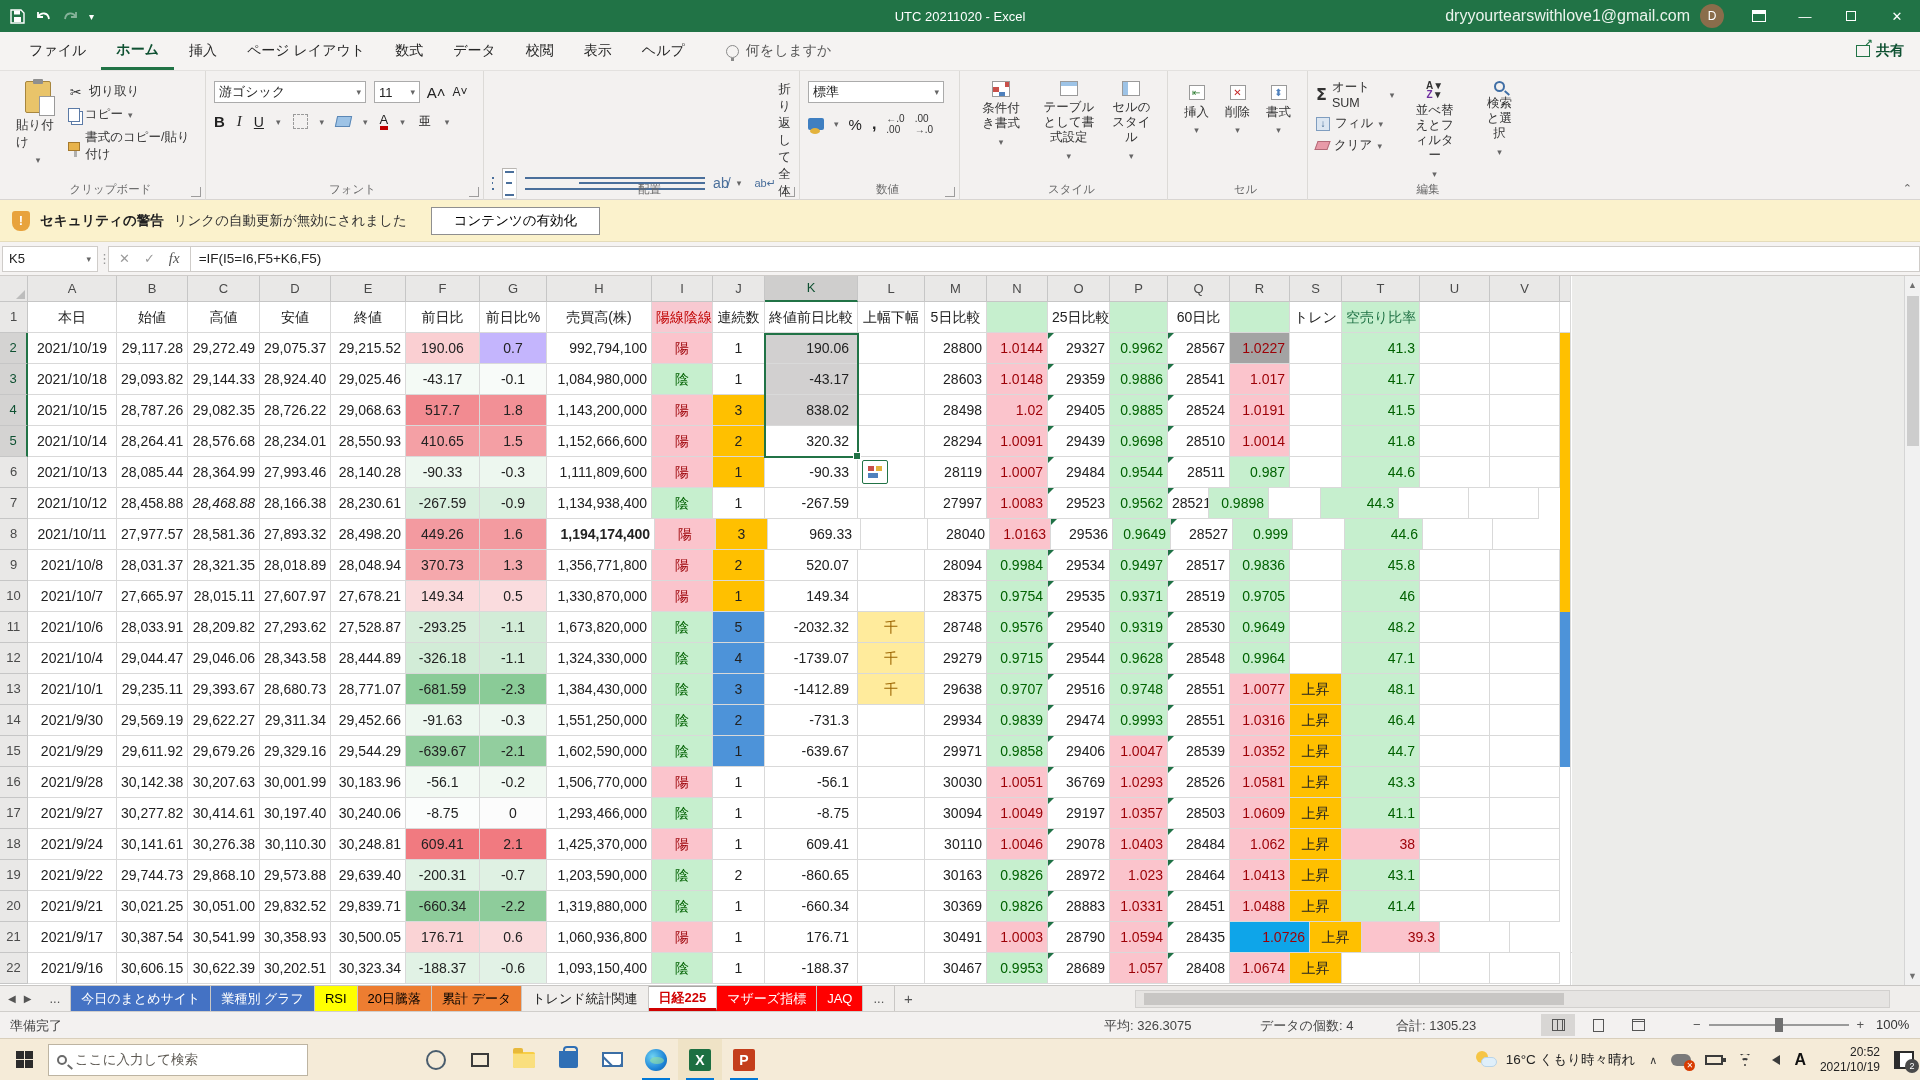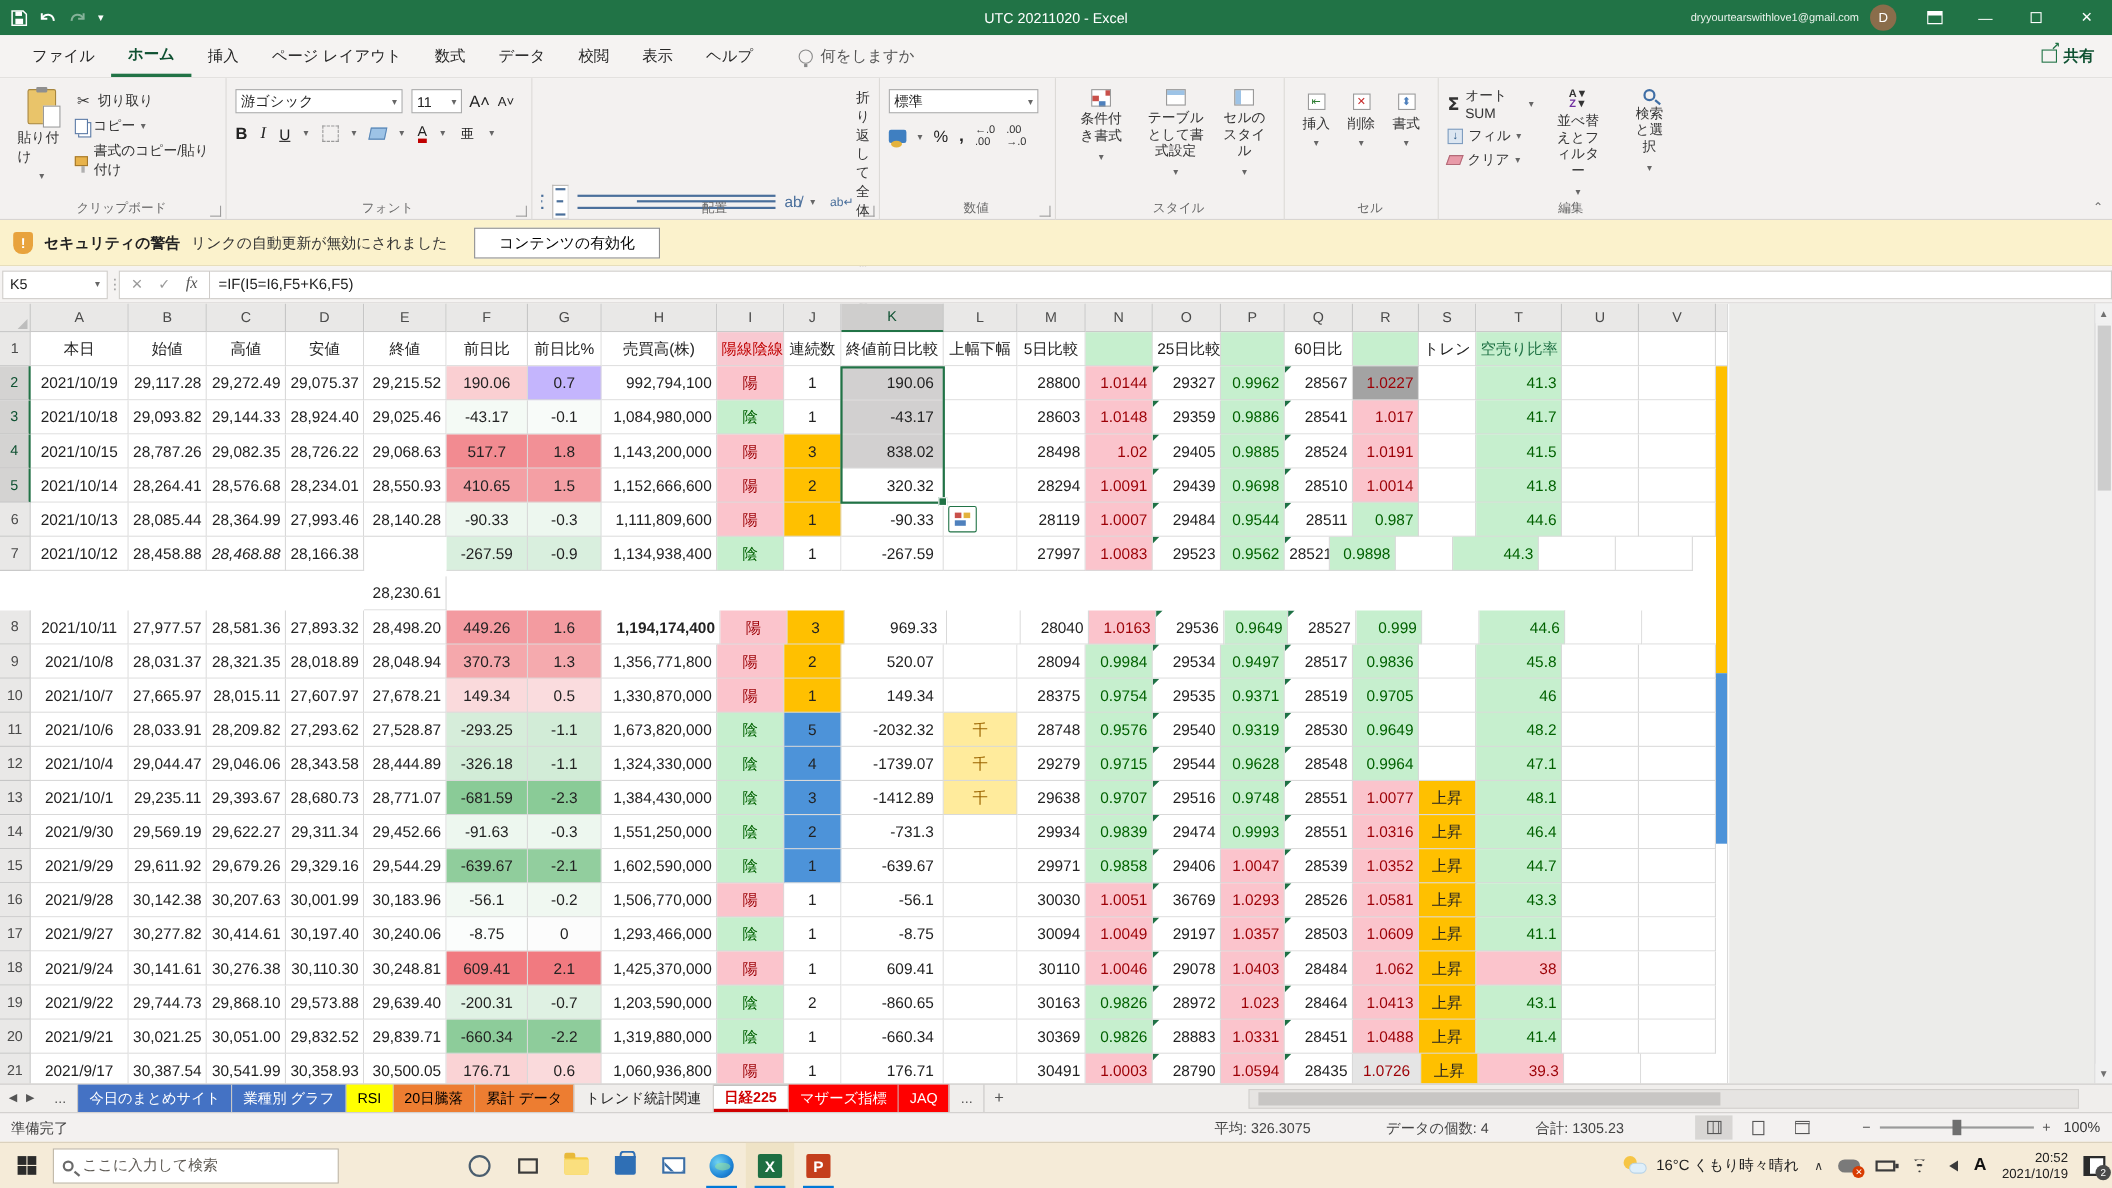--- a/index.html
+++ b/index.html
@@ -7,21 +7,21 @@
   body{font-family:"Liberation Sans","DejaVu Sans",sans-serif;font-size:13px;color:#222;background:#fff}
   .screen{position:absolute;inset:0;width:1920px;height:1080px;overflow:hidden;background:#fff}
 
   
   .titlebar{position:absolute;left:0;top:0;width:1920px;height:32px;background:#217346;color:#fff;display:flex;align-items:center}
   .qat{display:flex;align-items:center;gap:10px;padding-left:10px}
   .qat svg{display:block}
   .qat .dim{opacity:.45}
   .tb-title{position:absolute;left:0;right:0;text-align:center;font-size:13px;color:#fff;pointer-events:none}
   .tb-right{position:absolute;right:0;top:0;height:32px;display:flex;align-items:center}
-  .tb-acct{font-size:10px;color:#eaf3ec;margin-right:10px}
+  .tb-acct{font-size:16px;color:#eaf3ec;margin-right:10px}
   .avatar{width:24px;height:24px;border-radius:50%;background:#8a6d4b;color:#fff;font-size:12px;display:flex;align-items:center;justify-content:center;margin-right:12px}
   .winbtn{width:46px;height:32px;display:flex;align-items:center;justify-content:center;color:#fff;font-size:13px}
   .maxbox{width:10px;height:10px;border:1px solid #fff}
   .ribopt{width:14px;height:12px;border:1px solid #fff;border-top-width:4px}
 
   
   .menubar{position:absolute;left:0;top:32px;width:1920px;height:39px;background:#f5f3f2;display:flex;align-items:center;border-bottom:1px solid #e3e1df}
   .mtabs{display:flex;align-items:center;height:100%;padding-left:14px}
   .mtab{padding:0 15px;height:100%;display:flex;align-items:center;font-size:14px;color:#262626}
   .mtab.active{font-weight:bold;color:#0f5132;border-bottom:3px solid #217346}
@@ -668,21 +668,21 @@
           <div class="c ar" style="width: 78px; background: rgb(198, 239, 206); color: rgb(0, 97, 0);">44.6</div>
           <div class="c ar" style="width: 70px;"></div>
           <div class="c ar" style="width: 70px;"></div>
         </div>
         <div class="r">
           <div class="c rownum">7</div>
           <div class="c ac" style="width: 89px;">2021/10/12</div>
           <div class="c ar" style="width: 71px;">28,458.88</div>
           <div class="c ar" style="width: 72px; font-style: italic;">28,468.88</div>
           <div class="c ar" style="width: 71px;">28,166.38</div>
-          <div class="c ar" style="width: 75px; margin-top: 36px;">28,230.61</div>
+          <div class="c ar" style="width: 75px;">28,230.61</div>
           <div class="c ac" style="width: 74px; background: rgb(217, 239, 222);">-267.59</div>
           <div class="c ac" style="width: 67px; background: rgb(217, 239, 222);">-0.9</div>
           <div class="c ar" style="width: 105px;">1,134,938,400</div>
           <div class="c ac" style="width: 61px; background: rgb(198, 239, 206); color: rgb(0, 97, 0);">陰</div>
           <div class="c ac" style="width: 52px;">1</div>
           <div class="c ar" style="width: 93px; padding-right: 8px;">-267.59</div>
           <div class="c ac" style="width: 67px;"></div>
           <div class="c ar" style="width: 62px;">27997</div>
           <div class="c ar" style="width: 61px; background: rgb(251, 196, 204); color: rgb(156, 0, 6);">1.0083</div>
           <div class="c ar tri" style="width: 62px;">29523</div>
@@ -1031,21 +1031,21 @@
           <div class="c ar" style="width: 105px;">1,060,936,800</div>
           <div class="c ac" style="width: 61px; background: rgb(251, 196, 204); color: rgb(156, 0, 6);">陽</div>
           <div class="c ac" style="width: 52px;">1</div>
           <div class="c ar" style="width: 93px; padding-right: 8px;">176.71</div>
           <div class="c ac" style="width: 67px;"></div>
           <div class="c ar" style="width: 62px;">30491</div>
           <div class="c ar" style="width: 61px; background: rgb(251, 196, 204); color: rgb(156, 0, 6);">1.0003</div>
           <div class="c ar tri" style="width: 62px;">28790</div>
           <div class="c ar" style="width: 58px; background: rgb(251, 196, 204); color: rgb(156, 0, 6);">1.0594</div>
           <div class="c ar tri" style="width: 62px;">28435</div>
-          <div class="c ar" style="width: 62px; background: #e5e5e5; color: rgb(156, 0, 6); text-align: center;">1.0726</div>
+          <div class="c ar" style="width: 80px; background: #0ea5e9; color: rgb(156, 0, 6);">1.0726</div>
           <div class="c ac" style="width: 52px; background: rgb(255, 192, 0);">上昇</div>
           <div class="c ar" style="width: 78px; background: rgb(251, 196, 204); color: rgb(156, 0, 6);">39.3</div>
           <div class="c ar" style="width: 70px;"></div>
           <div class="c ar" style="width: 70px;"></div>
         </div>
         <div class="r">
           <div class="c rownum">22</div>
           <div class="c ac" style="width: 89px;">2021/9/16</div>
           <div class="c ar" style="width: 71px;">30,606.15</div>
           <div class="c ar" style="width: 72px;">30,622.39</div>

